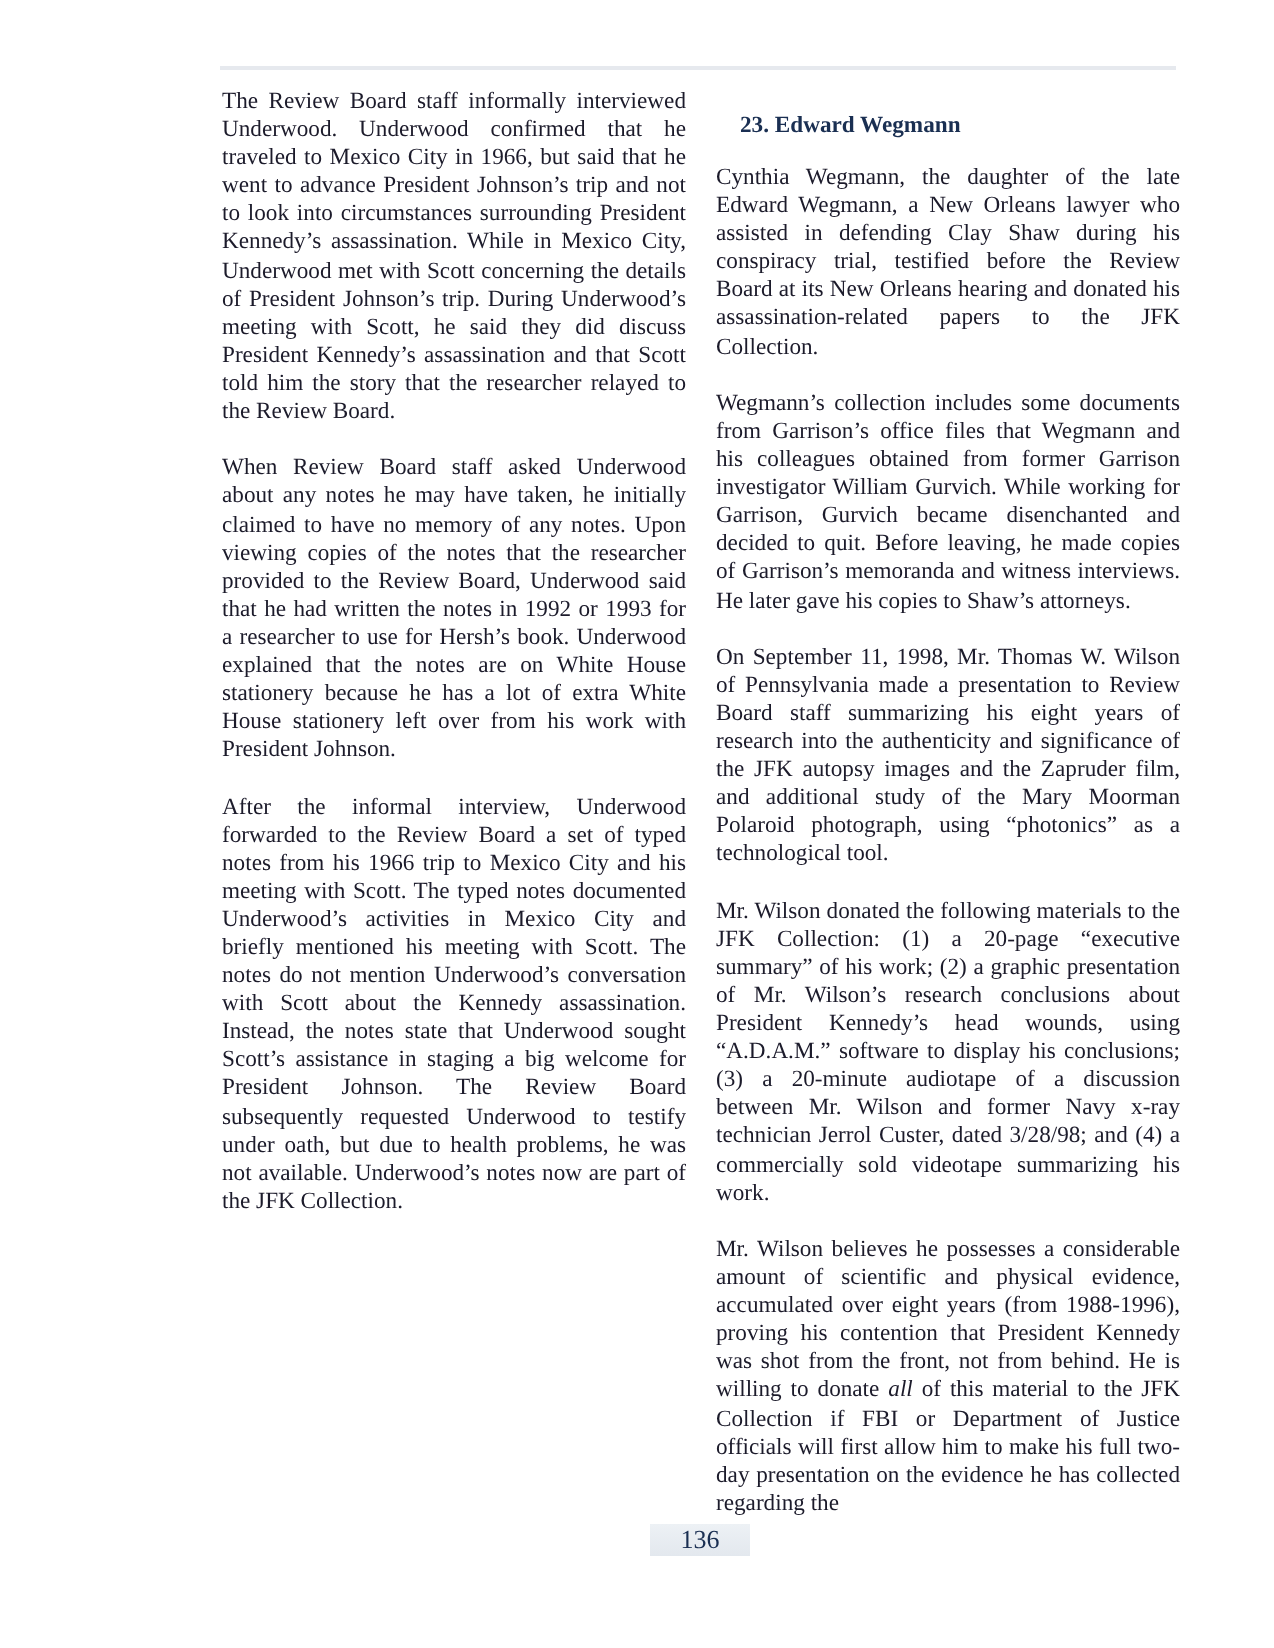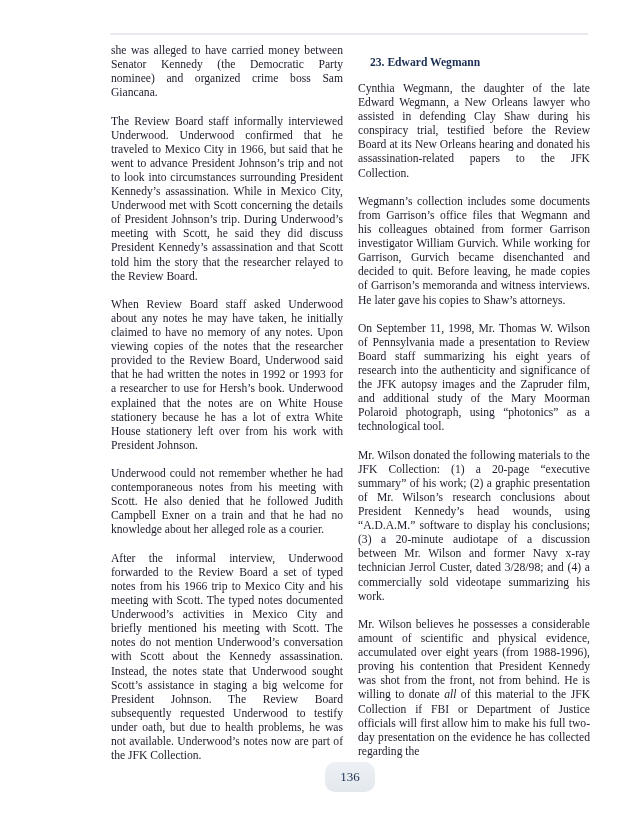--- a/index.html
+++ b/index.html
@@ -9,37 +9,35 @@
   .col { position: absolute; top: 44px; width: 232px;
          font-family: "Liberation Serif", "DejaVu Serif", serif;
          font-size: 11.6px; line-height: 14.1px; color: #1c1b2b;
          text-align: justify; hyphens: manual; }
   .col-left { left: 111px; }
   .col-right { left: 358px; }
   .col p { margin: 0 0 14.2px 0; }
   .col h3 { margin: 0 0 12px 0; font-size: 11.6px; font-weight: bold; color: #1a2f52;
             padding-left: 12px; line-height: 14px; }
   .col-right h3.first { margin-top: 12px; }
-  .page-num { position: absolute; left: 325px; top: 762px; width: 50px; height: 30px;
+  .page-num { position: absolute; left: 325px; top: 762px; width: 50px; height: 16px;
               background: linear-gradient(#edf1f5, #e3e8ee); display: flex; align-items: center;
               justify-content: center; font-family: "Liberation Serif", serif; font-size: 13px;
-              color: #1a2f52; border-radius: 10px; }
+              color: #1a2f52; }
   em { font-style: italic; }
 </style>
 </head>
 <body>
 
 <div class="page">
   <div class="top-rule"></div>
 
   <div class="col col-left">
-    <p>she was alleged to have carried money between Senator Kennedy (the Democratic Party nominee) and organized crime boss Sam Giancana.</p>
     <p>The Review Board staff informally inter­viewed Underwood. Underwood confirmed that he traveled to Mexico City in 1966, but said that he went to advance President John­son’s trip and not to look into circumstances surrounding President Kennedy’s assassina­tion. While in Mexico City, Underwood met with Scott concerning the details of President Johnson’s trip. During Underwood’s meeting with Scott, he said they did discuss President Kennedy’s assassination and that Scott told him the story that the researcher relayed to the Review Board.</p>
     <p>When Review Board staff asked Underwood about any notes he may have taken, he ini­tially claimed to have no memory of any notes. Upon viewing copies of the notes that the researcher provided to the Review Board, Underwood said that he had written the notes in 1992 or 1993 for a researcher to use for Hersh’s book. Underwood explained that the notes are on White House stationery because he has a lot of extra White House stationery left over from his work with Pres­ident Johnson.</p>
-    <p>Underwood could not remember whether he had contemporaneous notes from his meet­ing with Scott. He also denied that he fol­lowed Judith Campbell Exner on a train and that he had no knowledge about her alleged role as a courier.</p>
     <p>After the informal interview, Underwood forwarded to the Review Board a set of typed notes from his 1966 trip to Mexico City and his meeting with Scott. The typed notes doc­umented Underwood’s activities in Mexico City and briefly mentioned his meeting with Scott. The notes do not mention Under­wood’s conversation with Scott about the Kennedy assassination. Instead, the notes state that Underwood sought Scott’s assis­tance in staging a big welcome for President Johnson. The Review Board subsequently requested Underwood to testify under oath, but due to health problems, he was not avail­able. Underwood’s notes now are part of the JFK Collection.</p>
   </div>
 
   <div class="col col-right">
     <h3 class="first">23. Edward Wegmann</h3>
     <p>Cynthia Wegmann, the daughter of the late Edward Wegmann, a New Orleans lawyer who assisted in defending Clay Shaw during his conspiracy trial, testified before the Review Board at its New Orleans hearing and donated his assassination-related papers to the JFK Collection.</p>
     <p>Wegmann’s collection includes some docu­ments from Garrison’s office files that Weg­mann and his colleagues obtained from for­mer Garrison investigator William Gurvich. While working for Garrison, Gurvich became disenchanted and decided to quit. Before leaving, he made copies of Garrison’s memo­randa and witness interviews. He later gave his copies to Shaw’s attorneys.</p>
 
     <p>On September 11, 1998, Mr. Thomas W. Wil­son of Pennsylvania made a presentation to Review Board staff summarizing his eight years of research into the authenticity and significance of the JFK autopsy images and the Zapruder film, and additional study of the Mary Moorman Polaroid photograph, using “photonics” as a technological tool.</p>
     <p>Mr. Wilson donated the following materials to the JFK Collection: (1) a 20-page “execu­tive summary” of his work; (2) a graphic pre­sentation of Mr. Wilson’s research conclu­sions about President Kennedy’s head wounds, using “A.D.A.M.” software to dis­play his conclusions; (3) a 20-minute audio­tape of a discussion between Mr. Wilson and former Navy x-ray technician Jerrol Custer, dated 3/28/98; and (4) a commercially sold videotape summarizing his work.</p>

